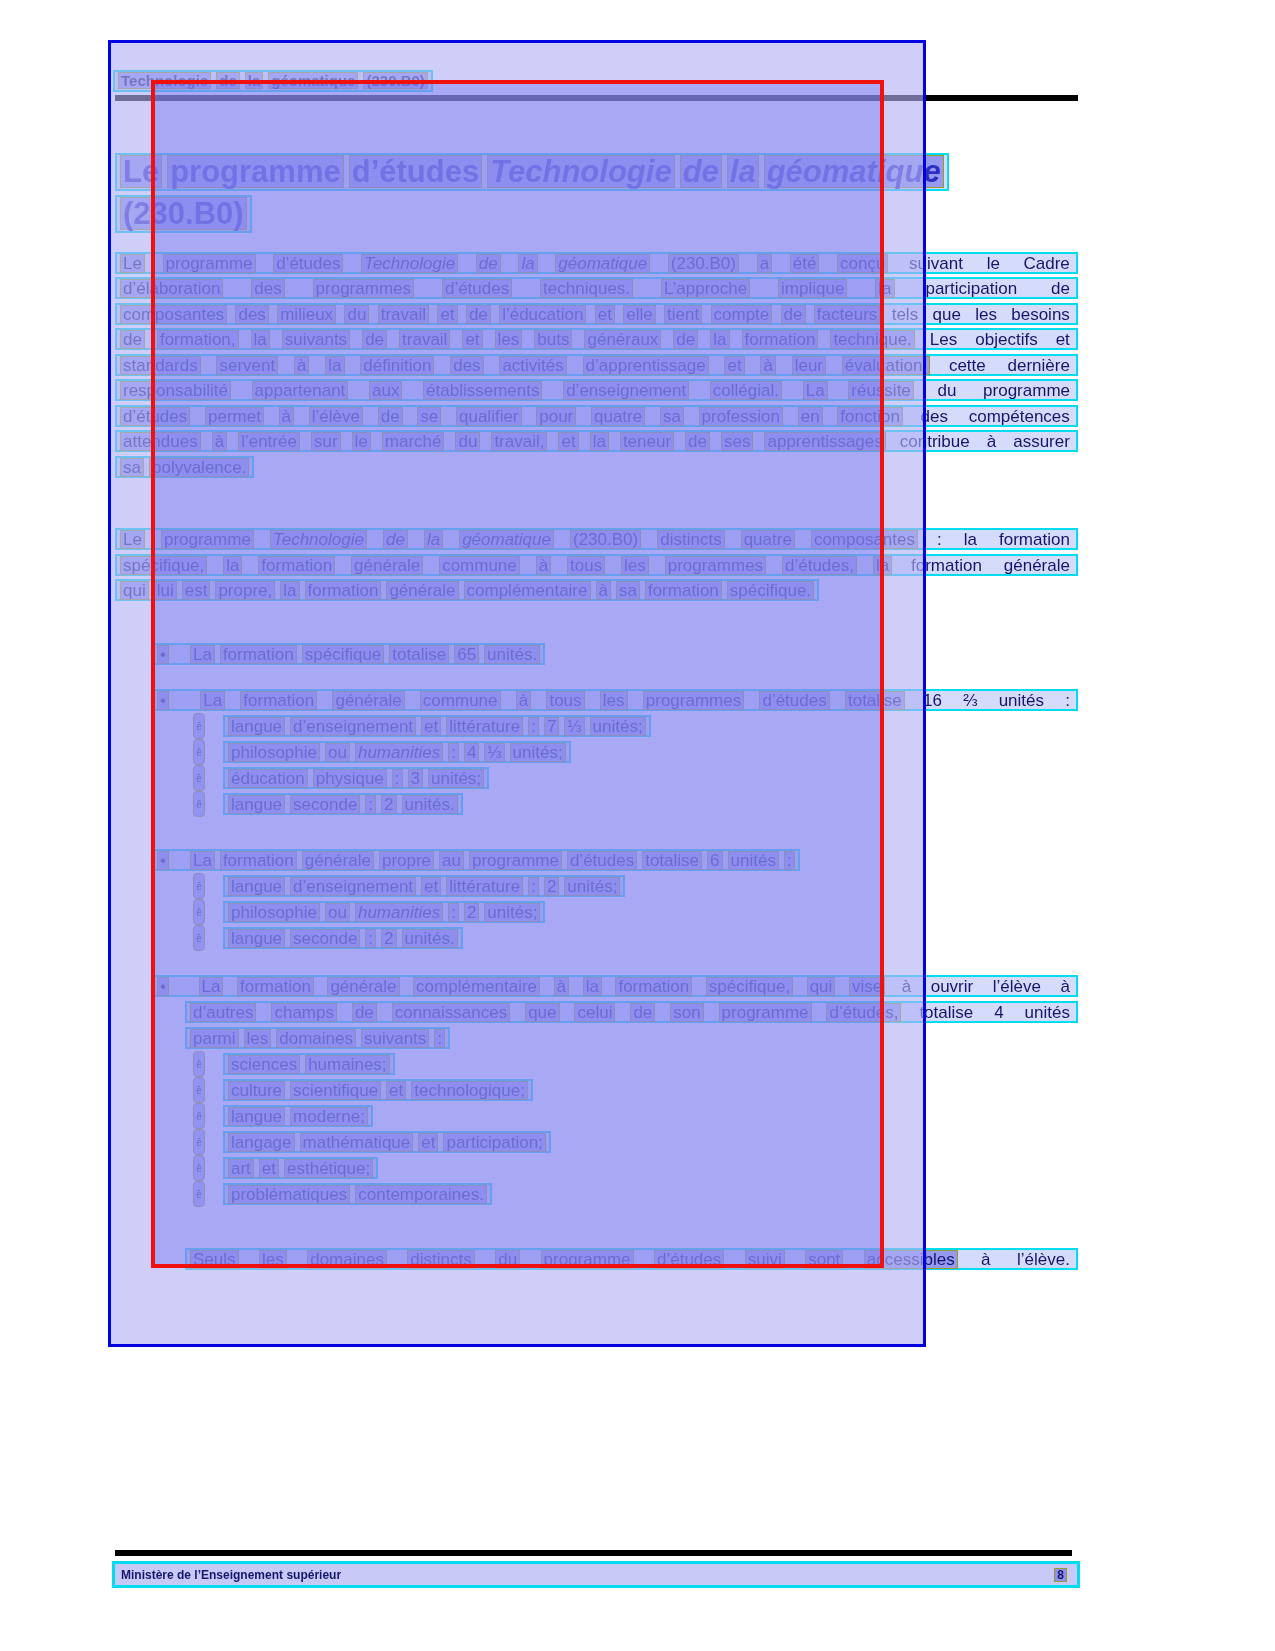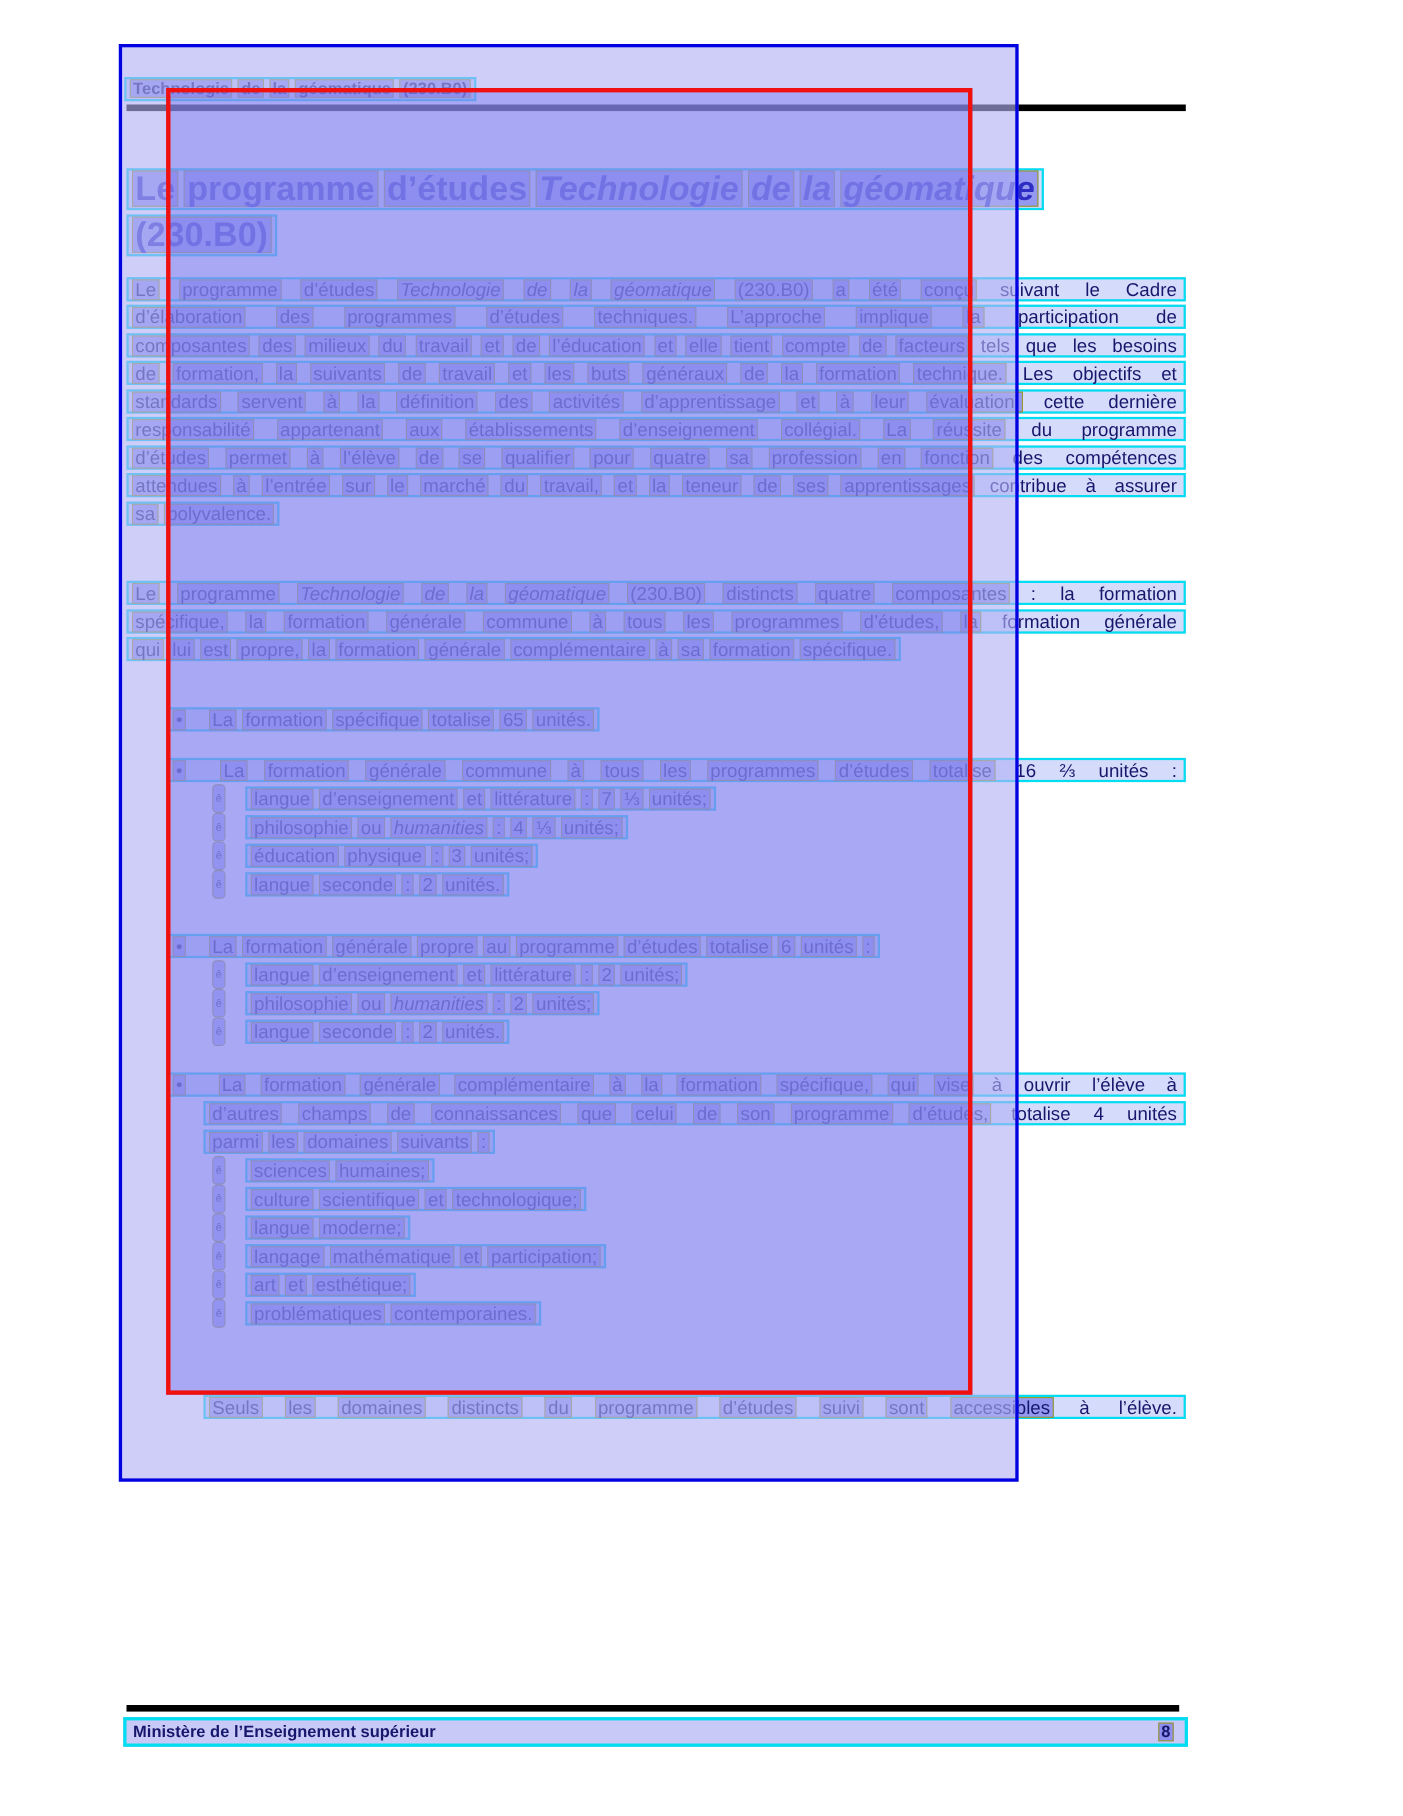--- a/index.html
+++ b/index.html
@@ -14,21 +14,21 @@
   #title-col{left:115px;top:151px;width:963px;z-index:2;color:var(--title-text,#2e2ec4);
              font-weight:bold;font-size:31px;}
   #body-col{left:115px;top:250px;width:963px;z-index:2;color:var(--body-text,#16166b);
             font-size:17px;}
   #footer-rule{left:115px;top:1550px;width:957px;height:6px;background:var(--rule,#000);z-index:2;}
   #footer-bar{left:112px;top:1561px;width:968px;height:27px;z-index:2;
               border:3px solid var(--line-box-border,#00dcf0);
               background:var(--footer-bar-fill,#c9c9f8);
               display:flex;align-items:center;justify-content:space-between;
               padding:0 10px 0 6px;color:var(--body-text,#16166b);
-              font-size:15px;font-weight:600;}
+              font-size:12px;font-weight:600;}
 
   #header-col .lbox{font-size:15px;font-weight:bold;color:var(--body-text,#16166b);}
 
   .sec{width:100%;}
   .row{display:flex;align-items:center;width:100%;}
   .ph{height:25.5px;}
   .bh{height:26px;}
   .sh{height:26px;}
   .th{height:42px;}
   .ind1{padding-left:37px;}
@@ -524,21 +524,21 @@
           </div>
         </div>
         <div class="row sh ind-sub">
           <span class="capsule">ê</span>
           <div class="lbox">
             <span class="w">problématiques</span>
             <span class="w">contemporaines.</span>
           </div>
         </div>
       </div>
-      <div class="sec" style="margin-top: 59px;">
+      <div class="sec" style="margin-top: 39px;">
         <div class="row bh ind2">
           <div class="lbox just">
             <span class="w">Seuls</span>
             <span class="w">les</span>
             <span class="w">domaines</span>
             <span class="w">distincts</span>
             <span class="w">du</span>
             <span class="w">programme</span>
             <span class="w">d’études</span>
             <span class="w">suivi</span>

